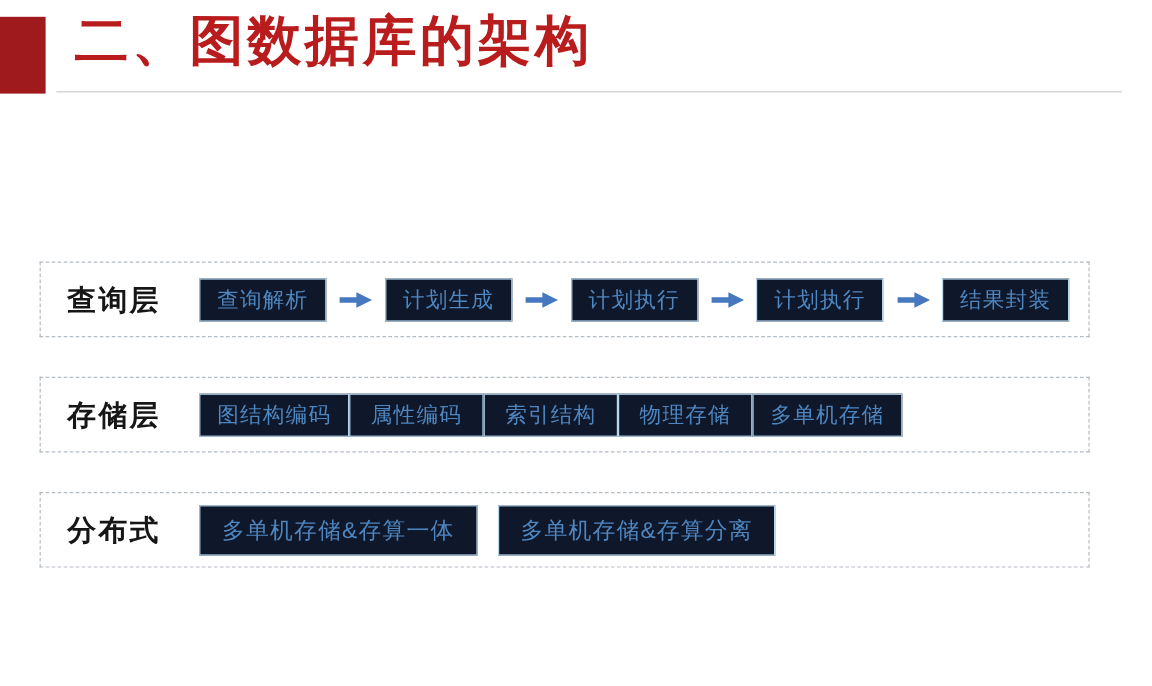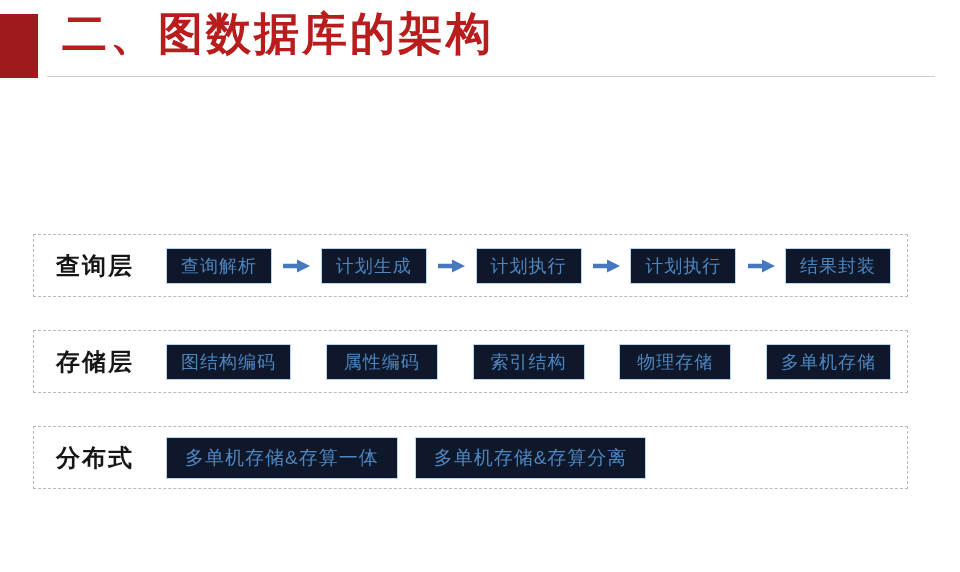--- a/index.html
+++ b/index.html
@@ -29,21 +29,21 @@
     white-space: nowrap;
   }
   .divider {
     position: absolute;
     left: 47px; top: 76px;
     width: 888px; height: 1px;
     background: #cccccc;
   }
   .rows {
     position: absolute;
-    left: 33px; top: 234px;
+    left: 33px; top: 218px;
     width: 875px;
     display: flex;
     flex-direction: column;
     gap: 33px;
   }
   .layer-row {
     height: 63px;
     border: 1px dashed #b3bbc3;
     background: #ffffff;
     display: flex;
@@ -59,21 +59,21 @@
     white-space: nowrap;
   }
   .layer-content {
     flex: 1;
     display: flex;
     align-items: center;
     padding-right: 16px;
     min-width: 0;
   }
   .layer-content.flow { justify-content: space-between; }
-  .layer-content.spread { justify-content: space-between; }
+  .layer-content.spread { }
   .layer-content.cluster { justify-content: flex-start; gap: 17px; }
   .node {
     background: #0f172a;
     border: 1px solid #b7d7ee;
     color: #4e86bf;
     font-size: 18px;
     letter-spacing: 1px;
     height: 36px;
     min-width: 104px;
     padding: 0 14px;

